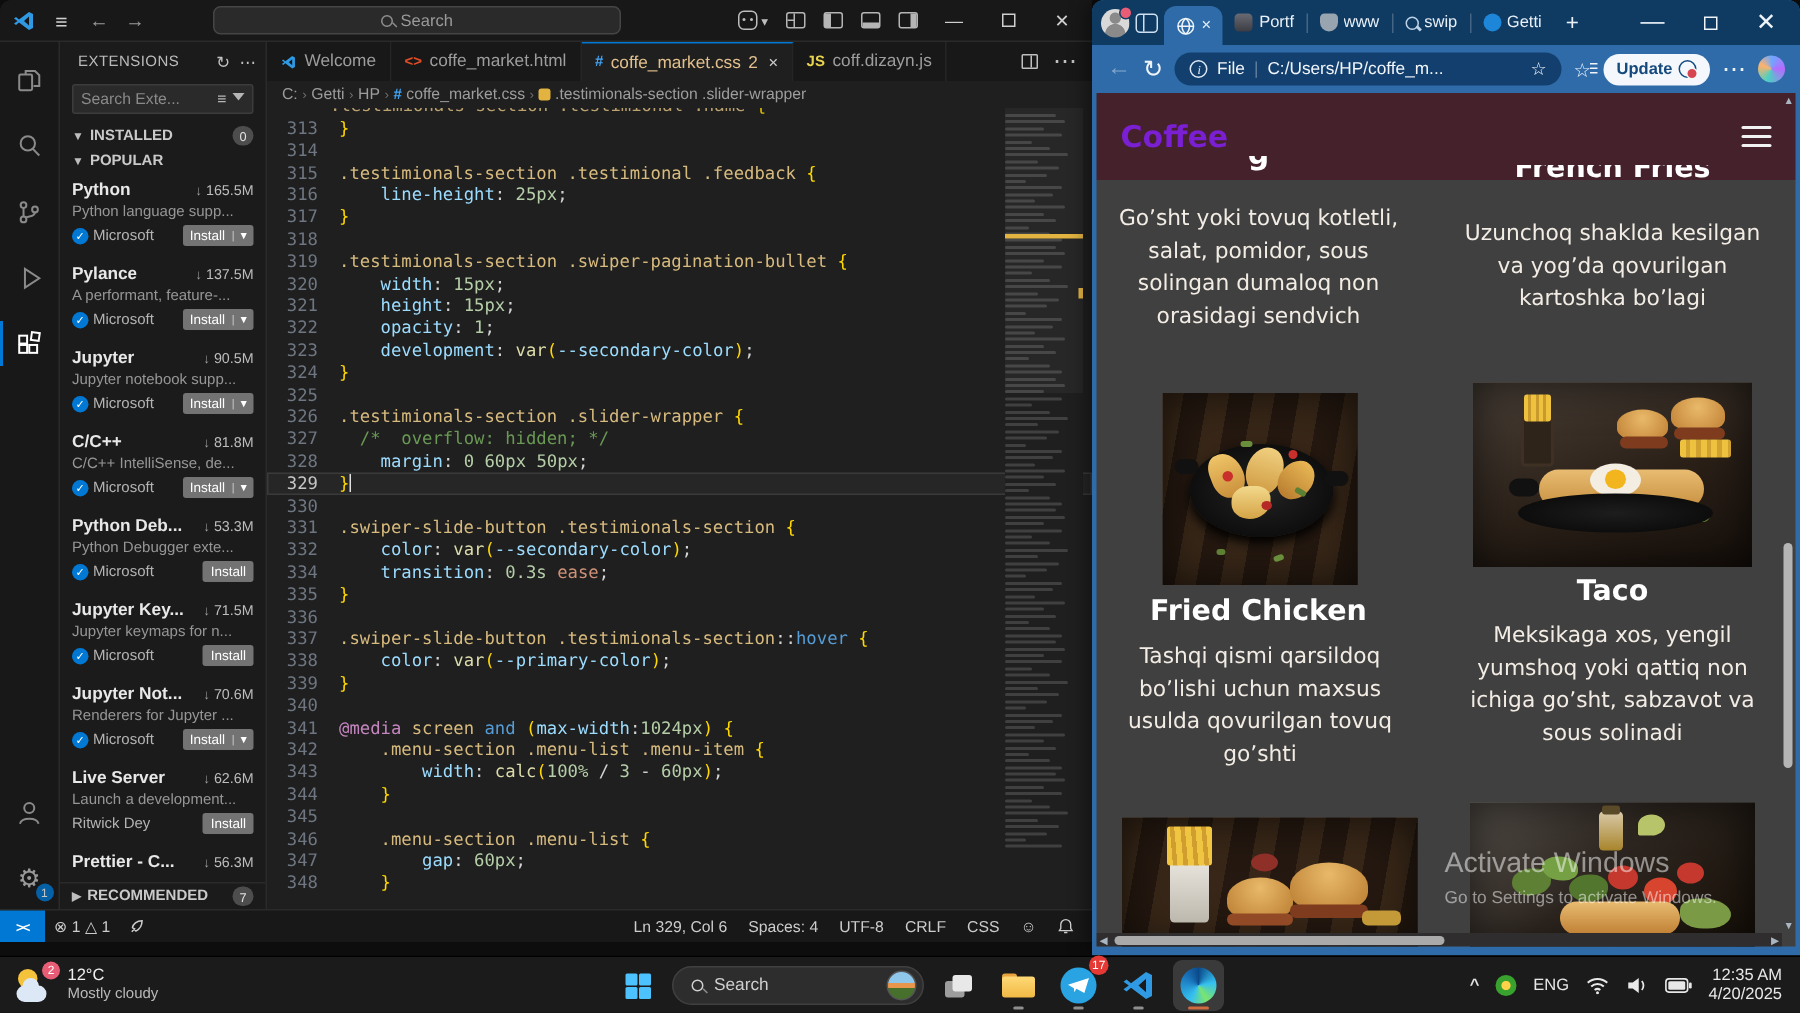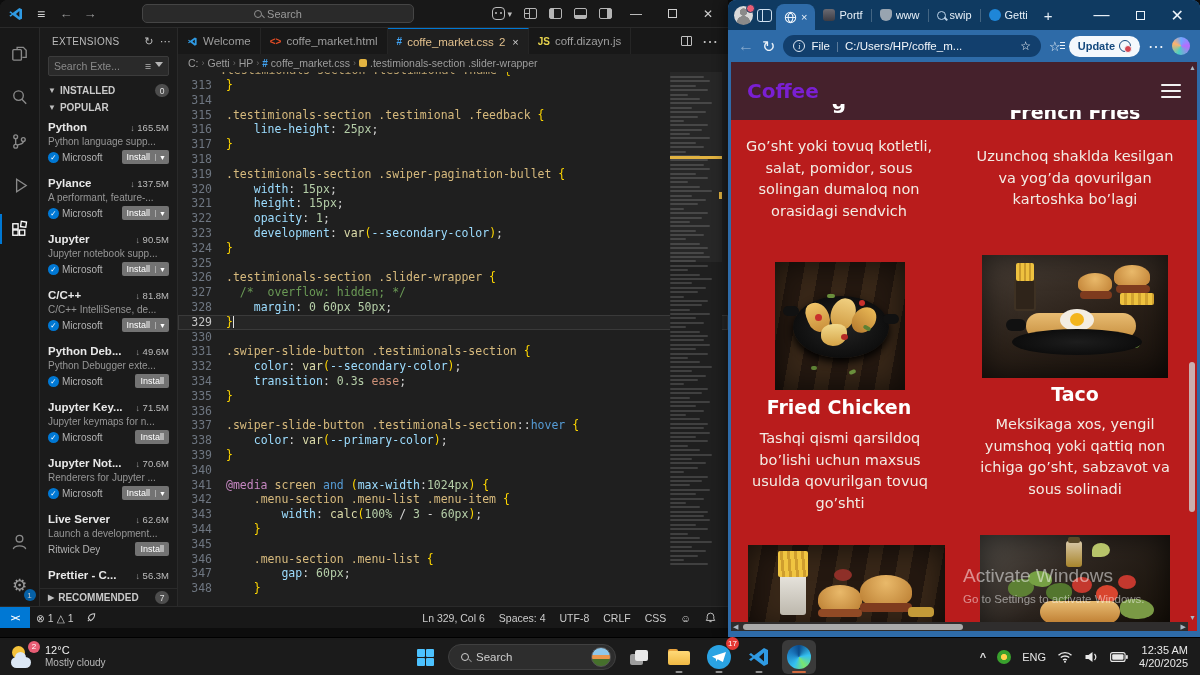--- a/index.html
+++ b/index.html
@@ -117,21 +117,21 @@
   .addr{flex:1;height:22px;background:#123f6d;border-radius:12px;display:flex;align-items:center;gap:6px;padding:0 10px;font-size:11.5px;color:#f2f6fb}
   .info-ic{width:12px;height:12px;border:1.2px solid #dfe9f4;border-radius:50%;display:flex;align-items:center;justify-content:center;font-size:8px;font-style:italic;font-family:"Liberation Serif",serif}
   .addr .sep{color:#ffffff55}
   .addr .star{margin-left:auto;font-size:12px}
   .favs-ic{position:relative;font-size:13px}
   .favs-ic::after{content:"";position:absolute;right:-4px;top:3px;width:5px;height:1.3px;background:#eef4fa;box-shadow:0 3px 0 #eef4fa,0 6px 0 #eef4fa}
   .update-pill{height:21px;background:#f4f8fc;border-radius:11px;display:flex;align-items:center;gap:4px;padding:0 9px;color:#14497e;font-size:11px;font-weight:bold}
   .sync-ic{width:12px;height:12px;border:1.4px solid #14497e;border-radius:50%;position:relative}
   .sync-ic::after{content:"";position:absolute;right:-2px;bottom:-2px;width:6px;height:6px;background:#d64550;border-radius:50%;border:1px solid #f4f8fc}
   .copilot-ic{width:18px;height:18px;border-radius:50%;background:conic-gradient(#6ea8ff,#b66bff 90deg,#4bd0c3 200deg,#ffb26b 290deg,#6ea8ff)}
-  .page-wrap{position:absolute;left:3px;right:3px;top:62px;bottom:6px;background:#b91c1c;overflow:hidden}
+  .page-wrap{position:absolute;left:3px;right:3px;top:62px;bottom:6px;background:#404040;overflow:hidden}
   .site-header{position:absolute;left:0;right:0;top:0;height:58px;background:#45212c;display:flex;align-items:center;padding:0 16px;z-index:4}
   .site-logo{font-size:20px;font-weight:bold;color:#7a1fd2;font-family:"DejaVu Sans",sans-serif}
   .burger{margin-left:auto;width:20px;display:flex;flex-direction:column;gap:3.5px}
   .burger span{height:2.3px;background:#f2f2f2;border-radius:2px}
   .pg-text{position:absolute;color:#f2ece4;font-size:14.5px;line-height:21.5px;text-align:center;font-family:"DejaVu Sans",sans-serif;font-weight:500;z-index:2}
   .pg-title{position:absolute;color:#ffffff;font-weight:bold;font-size:19px;text-align:center;font-family:"DejaVu Sans",sans-serif;z-index:2}
   .clipbox{overflow:hidden;position:absolute;z-index:5;text-align:center}
   .clipbox .in{display:block;color:#fff;font-weight:bold;font-family:"DejaVu Sans",sans-serif}
   .food-img{position:absolute;overflow:hidden;background:repeating-linear-gradient(100deg,#382718 0 14px,#241810 14px 30px);box-shadow:inset 0 0 30px #000000aa;z-index:1}
   .fi{position:absolute;border-radius:50%}
@@ -336,21 +336,21 @@
                 <span class="ext-pub">Microsoft</span>
                 <span class="inst">
                   <span class="lbl">Install</span>
                   <span class="dd">▼</span>
                 </span>
               </div>
   </div>
             <div class="ext-item">
     <div class="ext-r1">
                 <span class="ext-name">Python Deb...</span>
-                <span class="ext-size"><span class="dlarrow">↓</span> <span class="sz">49.6M</span></span>
+                <span class="ext-size"><span class="dlarrow">↓</span> <span class="sz">53.3M</span></span>
               </div>
     <div class="ext-desc">Python Debugger exte...</div>
     <div class="ext-r3">
                 <span class="vbadge">✓</span>
                 <span class="ext-pub">Microsoft</span>
                 <span class="inst">
                   <span class="lbl">Install</span>
                 </span>
               </div>
   </div>

